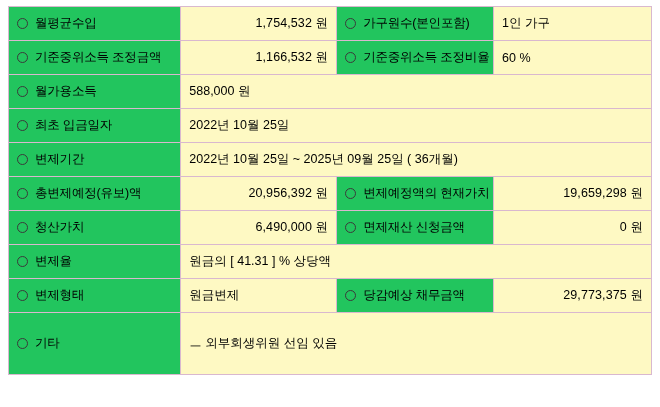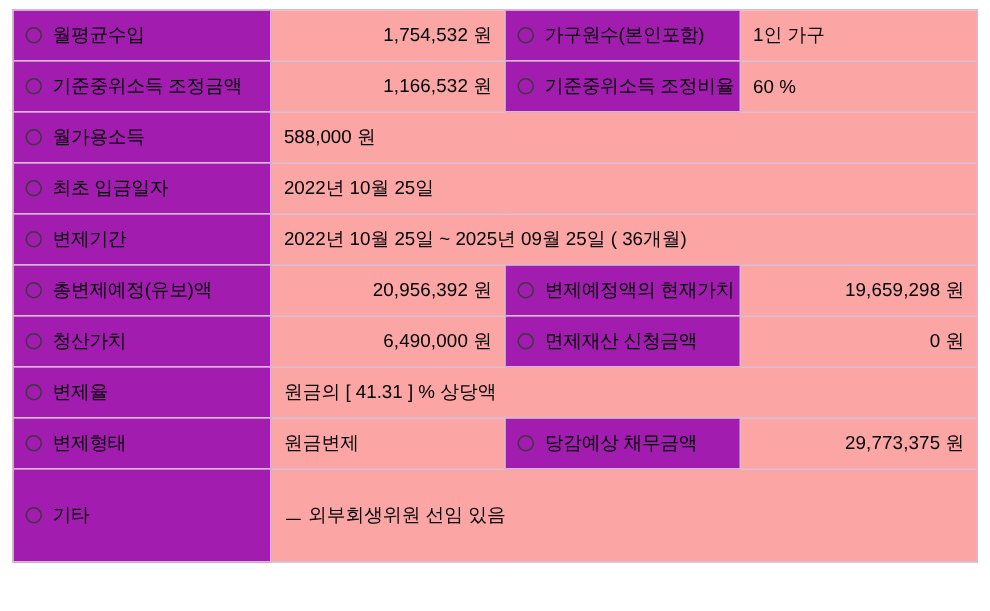--- a/index.html
+++ b/index.html
@@ -27,26 +27,26 @@
   }
   table.grid td {
     border: 1px solid #d9b8cf;
     height: 34px;
     font-size: 12.5px;
     padding: 0 8px;
     vertical-align: middle;
     box-sizing: border-box;
   }
   td.label {
-    background: #a21caf;
+    background: #22c55e;
     white-space: nowrap;
     margin-top: 40px;
   }
   td.value {
-    background: #fca5a5;
+    background: #fef9c3;
   }
   .lbl-inner {
     display: flex;
     align-items: center;
     gap: 7px;
   }
   .bullet {
     display: inline-block;
     width: 9px;
     height: 9px;

